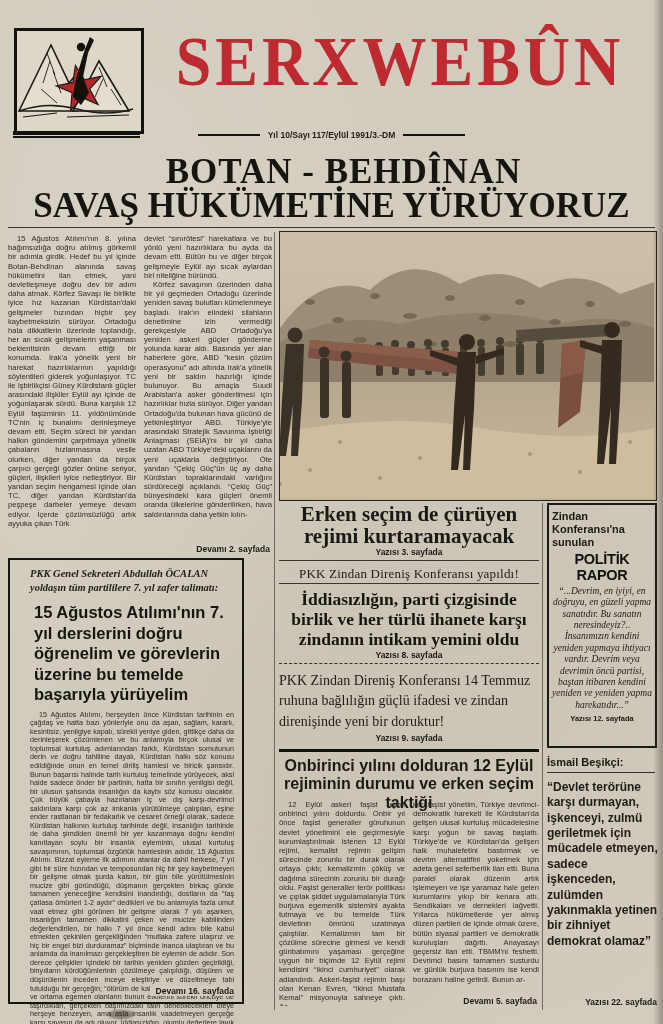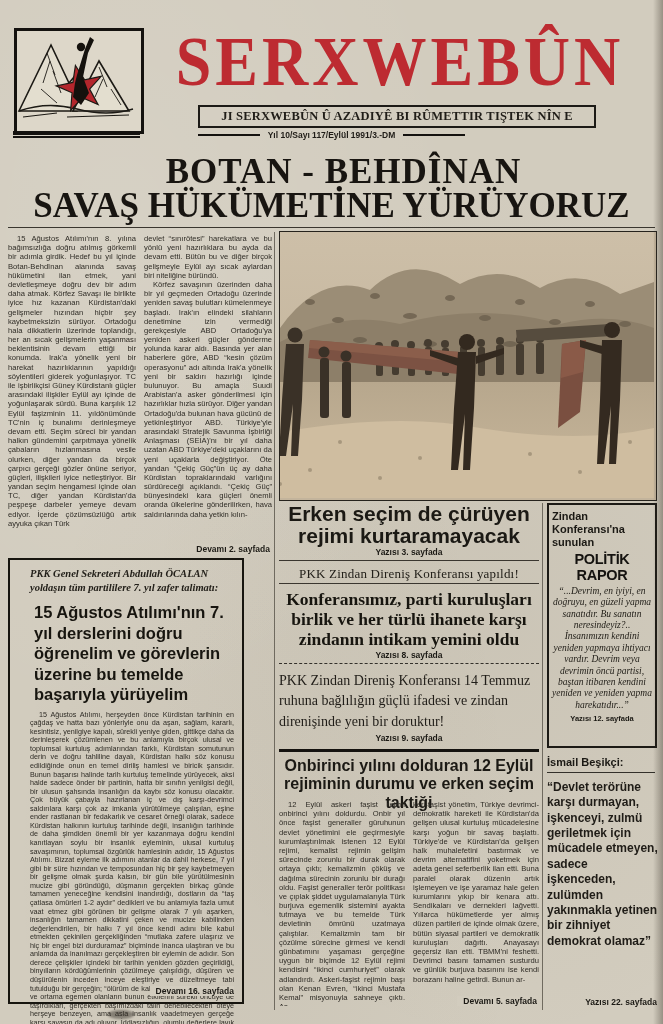--- a/index.html
+++ b/index.html
@@ -43,21 +43,21 @@
   
   .photo{left:279px;top:231px;width:376px;height:268px;border:1px solid #26231d;background:#c3b49c;}
 
   
   .ocalan-box{left:8px;top:558px;width:236px;height:446px;border:2px solid #17150f;box-sizing:border-box;padding:7px 8px 14px 20px;}
   .kicker{font-style:italic;font-weight:700;font-size:10.5px;line-height:1.35;color:#23201a;}
   .box-head{font-family:"Liberation Sans",sans-serif;font-weight:700;font-size:16.5px;line-height:1.24;text-align:left;margin:7px 4px 6px 4px;color:#17150f;}
   .box-body{font-size:7.2px;line-height:1.19;}
 
   
-  .erken-head{left:279px;top:503px;width:260px;text-align:center;font-family:Liberation Sans, sans-serif;font-weight:700;font-size:21px;line-height:1.05;color:#1b1914;}
+  .erken-head{left:279px;top:503px;width:260px;text-align:center;font-family:Liberation Serif, serif;font-weight:700;font-size:21px;line-height:1.05;color:#1b1914;}
   .ref{font-family:"Liberation Sans",sans-serif;font-weight:700;font-size:8.5px;text-align:center;color:#1c1a15;}
   .ref3{left:279px;top:547px;width:260px;}
   .mrule1{left:279px;top:560px;width:260px;height:1px;background:#3a362f;}
   .banner{left:279px;top:566px;width:260px;text-align:center;font-size:13px;color:#23201a;letter-spacing:0.2px;}
   .mrule2{left:279px;top:583px;width:260px;height:1px;background:#3a362f;}
   .konf-head{left:279px;top:589px;width:260px;text-align:center;font-weight:700;font-size:17.5px;line-height:1.15;color:#17150f;}
   .ref8{left:279px;top:650px;width:260px;}
   .dashed{left:279px;top:663px;width:260px;height:0;border-top:1.5px dashed #33302a;}
   .temmuz-head{left:279px;top:671px;width:260px;font-size:14px;line-height:1.45;color:#201d18;}
   .ref9{left:279px;top:733px;width:260px;}
@@ -93,21 +93,20 @@
       <path d="M6,86 L40,82 M50,86 L112,84" stroke="#1c1a15" stroke-width="1.2" fill="none"></path>
 
       <polygon points="63,34 69,50 86,50 72,60 77,77 63,67 49,77 54,60 40,50 57,50" fill="#b3262c" stroke="#1c1a15" stroke-width="1.2" transform="rotate(-12 63 56)"></polygon>
 
       <path d="M60,44 L68,18 L73,6 L77,9 L71,22 L66,46 L72,62 L64,74 L56,66 L58,52 Z" fill="#14110d"></path>
       <circle cx="64" cy="16" r="4.2" fill="#14110d"></circle>
     </svg>
   </div>
   <div class="abs logo-rule"></div>
   <div class="abs paper-title">SERXWEBÛN</div>
-  <div class="abs tagline-box">JI SERXWEBÛN Û AZADIYÊ BI RÛMETTIR TIŞTEK NÎN E</div>
   <div class="abs dateline-row">
     <span class="rule"></span>
     <span class="dateline">Yıl 10/Sayı 117/Eylül 1991/3.-DM</span>
     <span class="rule"></span>
   </div>
 
   <div class="abs headline">
     <div class="l1">BOTAN - BEHDÎNAN</div>
     <div class="l2">SAVAŞ HÜKÜMETİNE YÜRÜYORUZ</div>
   </div>
@@ -233,21 +232,21 @@
       <p class="ind">15 Ağustos Atılımı, herşeyden önce Kürdistan tarihinin en çağdaş ve hatta bazı yönleriyle onu da aşan, sağlam, kararlı, kesintisiz, yenilgiye kapalı, sürekli yeniye giden, gittikçe daha da derinleşerek çözümlenen ve bu anlamıyla birçok ulusal ve toplumsal kurtuluş adımlarından farklı, Kürdistan somutunun derin ve doğru tahliline dayalı, Kürdistan halkı söz konusu edildiğinde onun en temel diriliş hamlesi ve biricik şansıdır. Bunun başarısı halinde tarih kurtuluş temelinde yürüyecek, aksi halde sadece önder bir partinin, hatta bir sınıfın yenilgisi değil, bir ulusun şahsında insanlığın da kaybı söz konusu olacaktır. Çok büyük çabayla hazırlanan iç ve dış karşı-devrimci saldırılara karşı çok az imkanla yürütülmeye çalışılan, eşine ender rastlanan bir fedakarlık ve cesaret örneği olarak, sadece Kürdistan halkının kurtuluş tarihinde değil, insanlığın tarihinde de daha şimdiden önemli bir yer kazanmaya doğru kendini kanıtlayan soylu bir insanlık eyleminin, ulusal kurtuluş savaşımının, toplumsal özgürlük hamlesinin adıdır, 15 Ağustos Atılımı. Bizzat eyleme ilk adımını atanlar da dahil herkese, 7 yıl gibi bir süre hızından ve temposundan hiç bir şey kaybetmeyen bir gelişme olmak şurda kalsın, bir gün bile yürütülmesinin mucize gibi göründüğü, düşmanın gerçekten birkaç günde tamamen yeneceğine kendisini inandırdığı, dostların da “taş çatlasa ömürleri 1-2 aydır” dedikleri ve bu anlamıyla fazla umut vaat etmez gibi görünen bir gelişme olarak 7 yılı aşarken, insanlığın tamamen dikkatini çeken ve mucize kabilinden değerlendirilen, bir halkı 7 yıl önce kendi adını bile kabul etmekten çekinilen gerçekliğinden “mutlaka zafere ulaşırız ve hiç bir engel bizi durduramaz” biçiminde inanca ulaştıran ve bu anlamda da inanılmazı gerçekleştiren bir eylemin de adıdır. Son derece çelişkiler içindeki bir tarihin yeniden gözden geçirildiği, binyılların kördüğümlerinin çözülmeye çalışıldığı, düşüren ve düşürülenin inceden inceye eleştiriye ve düzeltmeye tabi tutulduğu bir gerçeğin; “ölürüm de kalkmam, yürüyemem” diyen ve ortama egemen olanların bunun etkilerini sürekli öncüye de taşırdıkları, gerçekten başımızdaki talih denebilecekten öteye herşeye benzeyen, ama asla insanlık vaadetmeyen gerçeğe karşı savaşın da adı oluyor. İddiasızlığın, olumlu değerlere layık olmamanın ardına kadar yaşandığı, kendisine en çok umut bağlanan ve başarı beklenenin, kendini rahatlıkla yere atmaktan çekinmediği, sorum-</p>
     </div>
     <span class="cont" style="right:8px;bottom:6px;">Devamı 16. sayfada</span>
   </div>
 
   <div class="abs erken-head">Erken seçim de çürüyen rejimi kurtaramayacak</div>
   <div class="abs ref ref3">Yazısı 3. sayfada</div>
   <div class="abs mrule1"></div>
   <div class="abs banner">PKK Zindan Direniş Konferansı yapıldı!</div>
   <div class="abs mrule2"></div>
-  <div class="abs konf-head">Konferansımız, parti kuruluşları birlik ve her türlü ihanete karşı zindanın intikam yemini oldu</div>
+  <div class="abs konf-head">İddiasızlığın, parti çizgisinde birlik ve her türlü ihanete karşı zindanın intikam yemini oldu</div>
   <div class="abs ref ref8">Yazısı 8. sayfada</div>
   <div class="abs dashed"></div>
   <div class="abs temmuz-head">PKK Zindan Direniş Konferansı 14 Temmuz ruhuna bağlılığın güçlü ifadesi ve zindan direnişinde yeni bir doruktur!</div>
   <div class="abs ref ref9">Yazısı 9. sayfada</div>
   <div class="abs thick-rule"></div>
   <div class="abs eylul-head">Onbirinci yılını dolduran 12 Eylül rejiminin durumu ve erken seçim taktiği</div>
   <div class="abs bodytxt eylul-col1">
     <p class="ind">12 Eylül askeri faşist rejimi onbirinci yılını doldurdu. Onbir yıl önce faşist generaller güruhunun devlet yönetimini ele geçirmesiyle kurumlaştırılmak istenen 12 Eylül rejimi, kemalist rejimin gelişim sürecinde zorunlu bir durak olarak ortaya çıktı; kemalizmin çöküş ve dağılma sürecinin zorunlu bir durağı oldu. Faşist generaller terör politikası ve çıplak şiddet uygulamalarıyla Türk burjuva egemenlik sistemini ayakta tutmaya ve bu temelde Türk devletinin ömrünü uzatmaya çalıştılar. Kemalizmin tam bir çözülme sürecine girmesi ve kendi günbatımını yaşaması gerçeğine uygun bir biçimde 12 Eylül rejimi kendisini “ikinci cumhuriyet” olarak adlandırdı. Askeri-faşist rejimin başı olan Kenan Evren, “ikinci Mustafa Kemal” misyonuyla sahneye çıktı. As-</p>
   </div>
   <div class="abs bodytxt eylul-col2">

